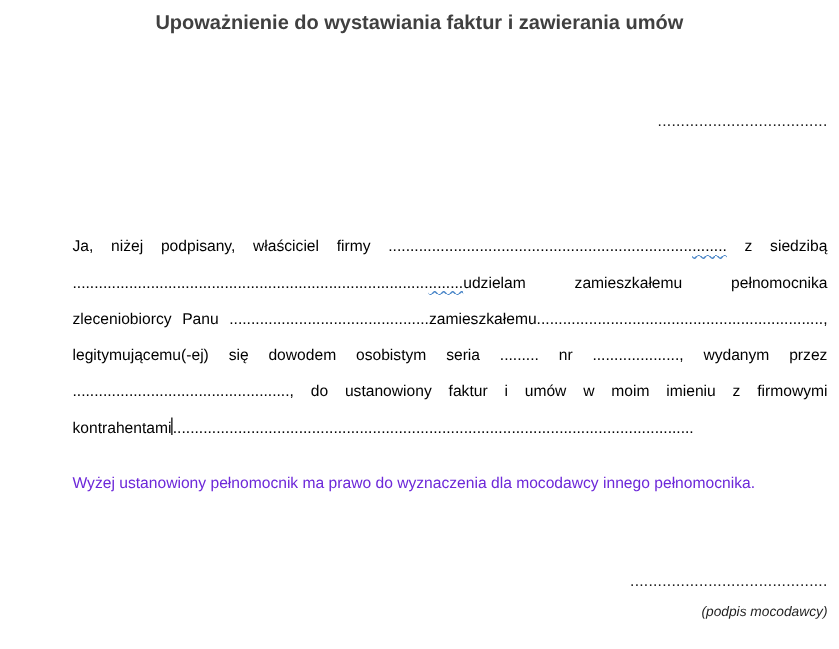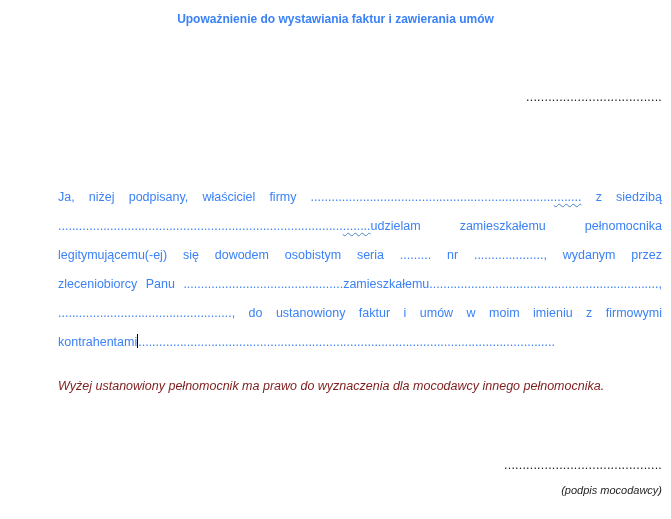--- a/index.html
+++ b/index.html
@@ -10,24 +10,24 @@
     background: #ffffff;
     overflow: hidden;
     font-family: "Liberation Sans", sans-serif;
     color: #1f1f1f;
   }
   .title {
     position: absolute;
     top: 8px; left: 0; right: 0;
     margin: 0;
     text-align: center;
-    font-size: 12px;
+    font-size: 16px;
     line-height: 22px;
     font-weight: 700;
-    color: #3b82f6;
+    color: #404040;
   }
   .right-block { position: absolute; right: 9px; text-align: right; }
   .date-block { top: 90px; }
   .sig-block  { top: 458px; }
   .dots-line {
     font-size: 12.5px;
     line-height: 14px;
     color: #1a1a1a;
     letter-spacing: 0.2px;
     white-space: nowrap;
@@ -36,21 +36,21 @@
     margin-top: 12px;
     font-size: 11px;
     font-style: italic;
     color: #1f1f1f;
     white-space: nowrap;
   }
   .p1 {
     position: absolute;
     top: 183px; left: 58px; right: 9px;
     font-size: 12.5px;
-    color: #3b82f6;
+    color: #000000;
   }
   .jline {
     display: flex;
     justify-content: space-between;
     height: 29px;
     line-height: 29px;
     white-space: pre;
   }
   .lline {
     height: 29px;
@@ -69,23 +69,22 @@
     width: 1px;
     height: 14px;
     background: #000000;
     vertical-align: -2px;
   }
   .p2 {
     position: absolute;
     top: 377px; left: 58px; right: 9px;
     font-size: 12.5px;
     line-height: 18px;
-    color: #7f1d1d;
+    color: #6d28d9;
     white-space: nowrap;
-    font-style: italic;
   }
 </style>
 </head>
 <body>
 
 <div class="page">
 
   <h1 class="title">Upoważnienie do wystawiania faktur i zawierania umów</h1>
 
   <div class="right-block date-block">
@@ -105,36 +104,36 @@
       <span>siedzibą</span>
     </div>
 
     <div class="jline">
       <span><span>..................................................................................</span><span class="sq">........</span><span>udzielam</span></span>
       <span>zamieszkałemu</span>
       <span>pełnomocnika</span>
     </div>
 
     <div class="jline">
+      <span>zleceniobiorcy</span>
+      <span>Panu</span>
+      <span><span>..............................................</span><span>zamieszkałemu</span><span>..................................................................</span><span>,</span></span>
+    </div>
+
+    <div class="jline">
       <span>legitymującemu(-ej)</span>
       <span>się</span>
       <span>dowodem</span>
       <span>osobistym</span>
       <span>seria</span>
       <span>.........</span>
       <span>nr</span>
       <span>....................,</span>
       <span>wydanym</span>
       <span>przez</span>
-    </div>
-
-    <div class="jline">
-      <span>zleceniobiorcy</span>
-      <span>Panu</span>
-      <span><span>..............................................</span><span>zamieszkałemu</span><span>..................................................................</span><span>,</span></span>
     </div>
 
     <div class="jline">
       <span>..................................................,</span>
       <span>do</span>
       <span>ustanowiony</span>
       <span>faktur</span>
       <span>i</span>
       <span>umów</span>
       <span>w</span>

